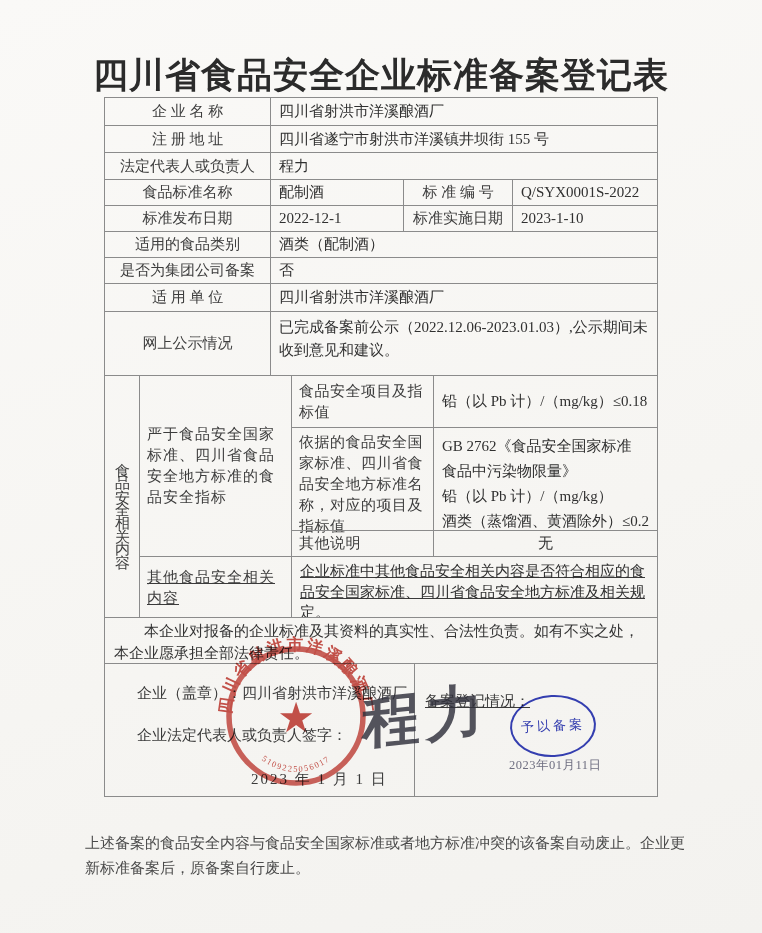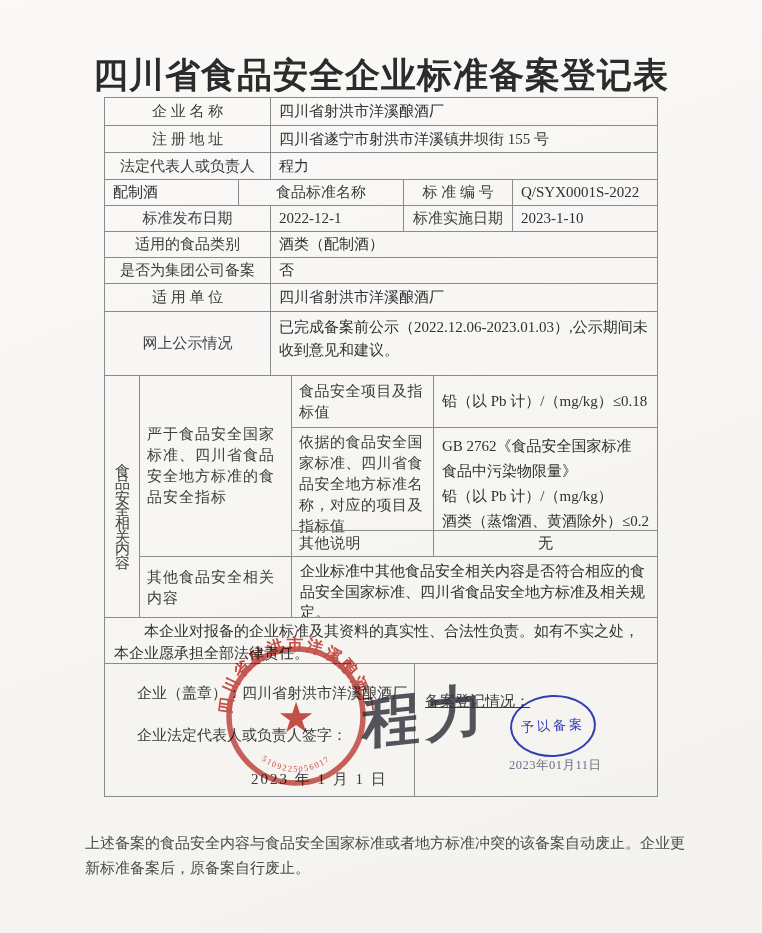--- a/index.html
+++ b/index.html
@@ -53,22 +53,22 @@
       <div class="cell lab w-lab">注 册 地 址</div>
       <div class="cell val grow">四川省遂宁市射洪市洋溪镇井坝街 155 号</div>
     </div>
 
     <div class="row" style="height:27px">
       <div class="cell lab w-lab">法定代表人或负责人</div>
       <div class="cell val grow">程力</div>
     </div>
 
     <div class="row" style="height:26px">
+      <div class="cell lab w-lab">食品标准名称</div>
       <div class="cell val w-val1">配制酒</div>
-      <div class="cell lab w-lab">食品标准名称</div>
       <div class="cell lab w-lab2">标 准 编 号</div>
       <div class="cell val grow">Q/SYX0001S-2022</div>
     </div>
 
     <div class="row" style="height:26px">
       <div class="cell lab w-lab">标准发布日期</div>
       <div class="cell val w-val1">2022-12-1</div>
       <div class="cell lab w-lab2">标准实施日期</div>
       <div class="cell val grow">2023-1-10</div>
     </div>
@@ -114,21 +114,21 @@
                   <div>酒类（蒸馏酒、黄酒除外）≤0.2</div>
                 </div>
               </div>
             </div>
             <div class="srow" style="height:26px;">
               <div class="inlab" style="display:flex;align-items:center;">其他说明</div>
               <div class="cell val grow center">无</div>
             </div>
           </div>
         </div>
-        <div class="srow" style="height:62px;">
+        <div class="srow" style="height:62px;text-decoration:underline;">
           <div class="subcol">其他食品安全相关内容</div>
           <div class="cell grow" style="border-left:1px solid #8b8b8b;">
             <div class="multival" style="line-height:20.5px;">
               <span>企业标准中其他食品安全相关内容是否符合相应的食品安全国家标准、四川省食品安全地方标准及相关规定。</span>
               
             </div>
           </div>
         </div>
       </div>
     </div>

